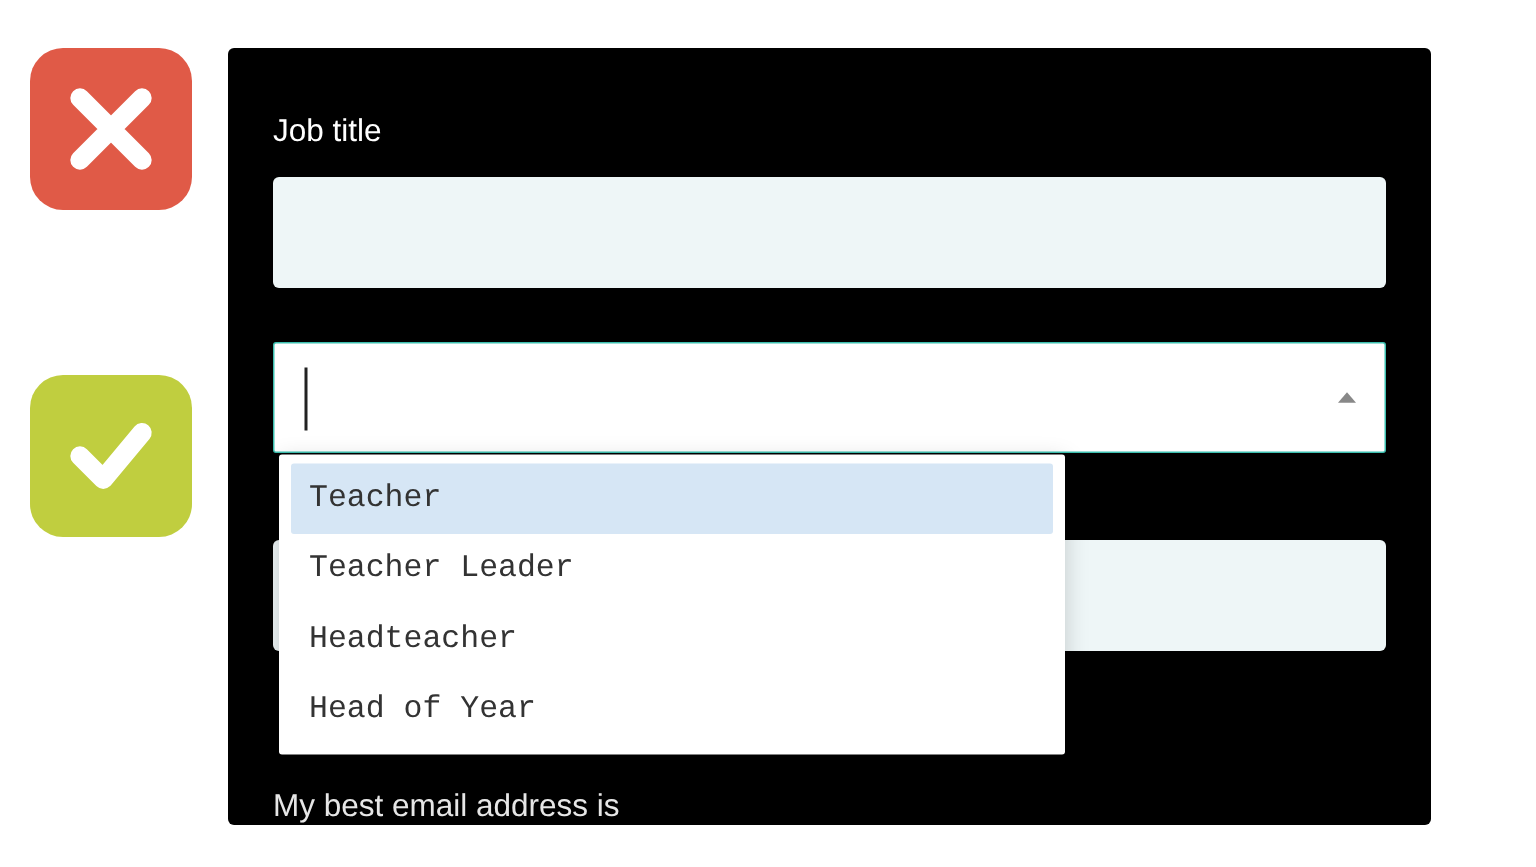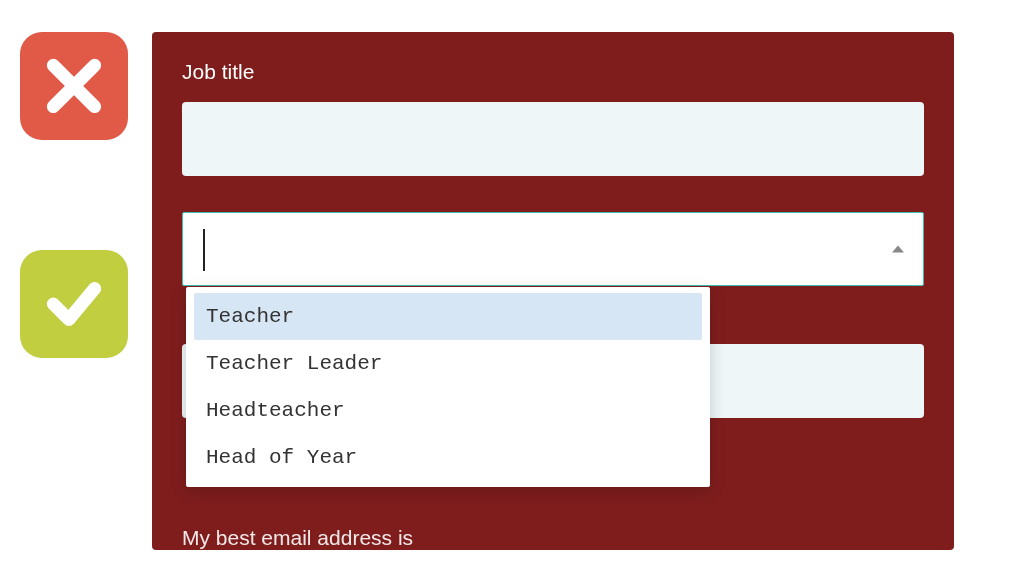--- a/index.html
+++ b/index.html
@@ -38,25 +38,25 @@
       background: #e05a47;
     }
     .icon-box.green {
       background: #c0ce3f;
     }
     .icon-box svg {
       width: 62px;
       height: 62px;
     }
     .form-panel {
-      background: #7f1d1d;
+      background: #000000;
       border-radius: 4px;
       width: 802px;
       height: 518px;
-      padding: 28px 30px;
+      padding: 44px 30px;
       position: relative;
       overflow: visible;
     }
     .field-label {
       color: #ffffff;
       font-size: 21px;
       font-weight: 400;
       margin-bottom: 18px;
     }
     .text-input {

